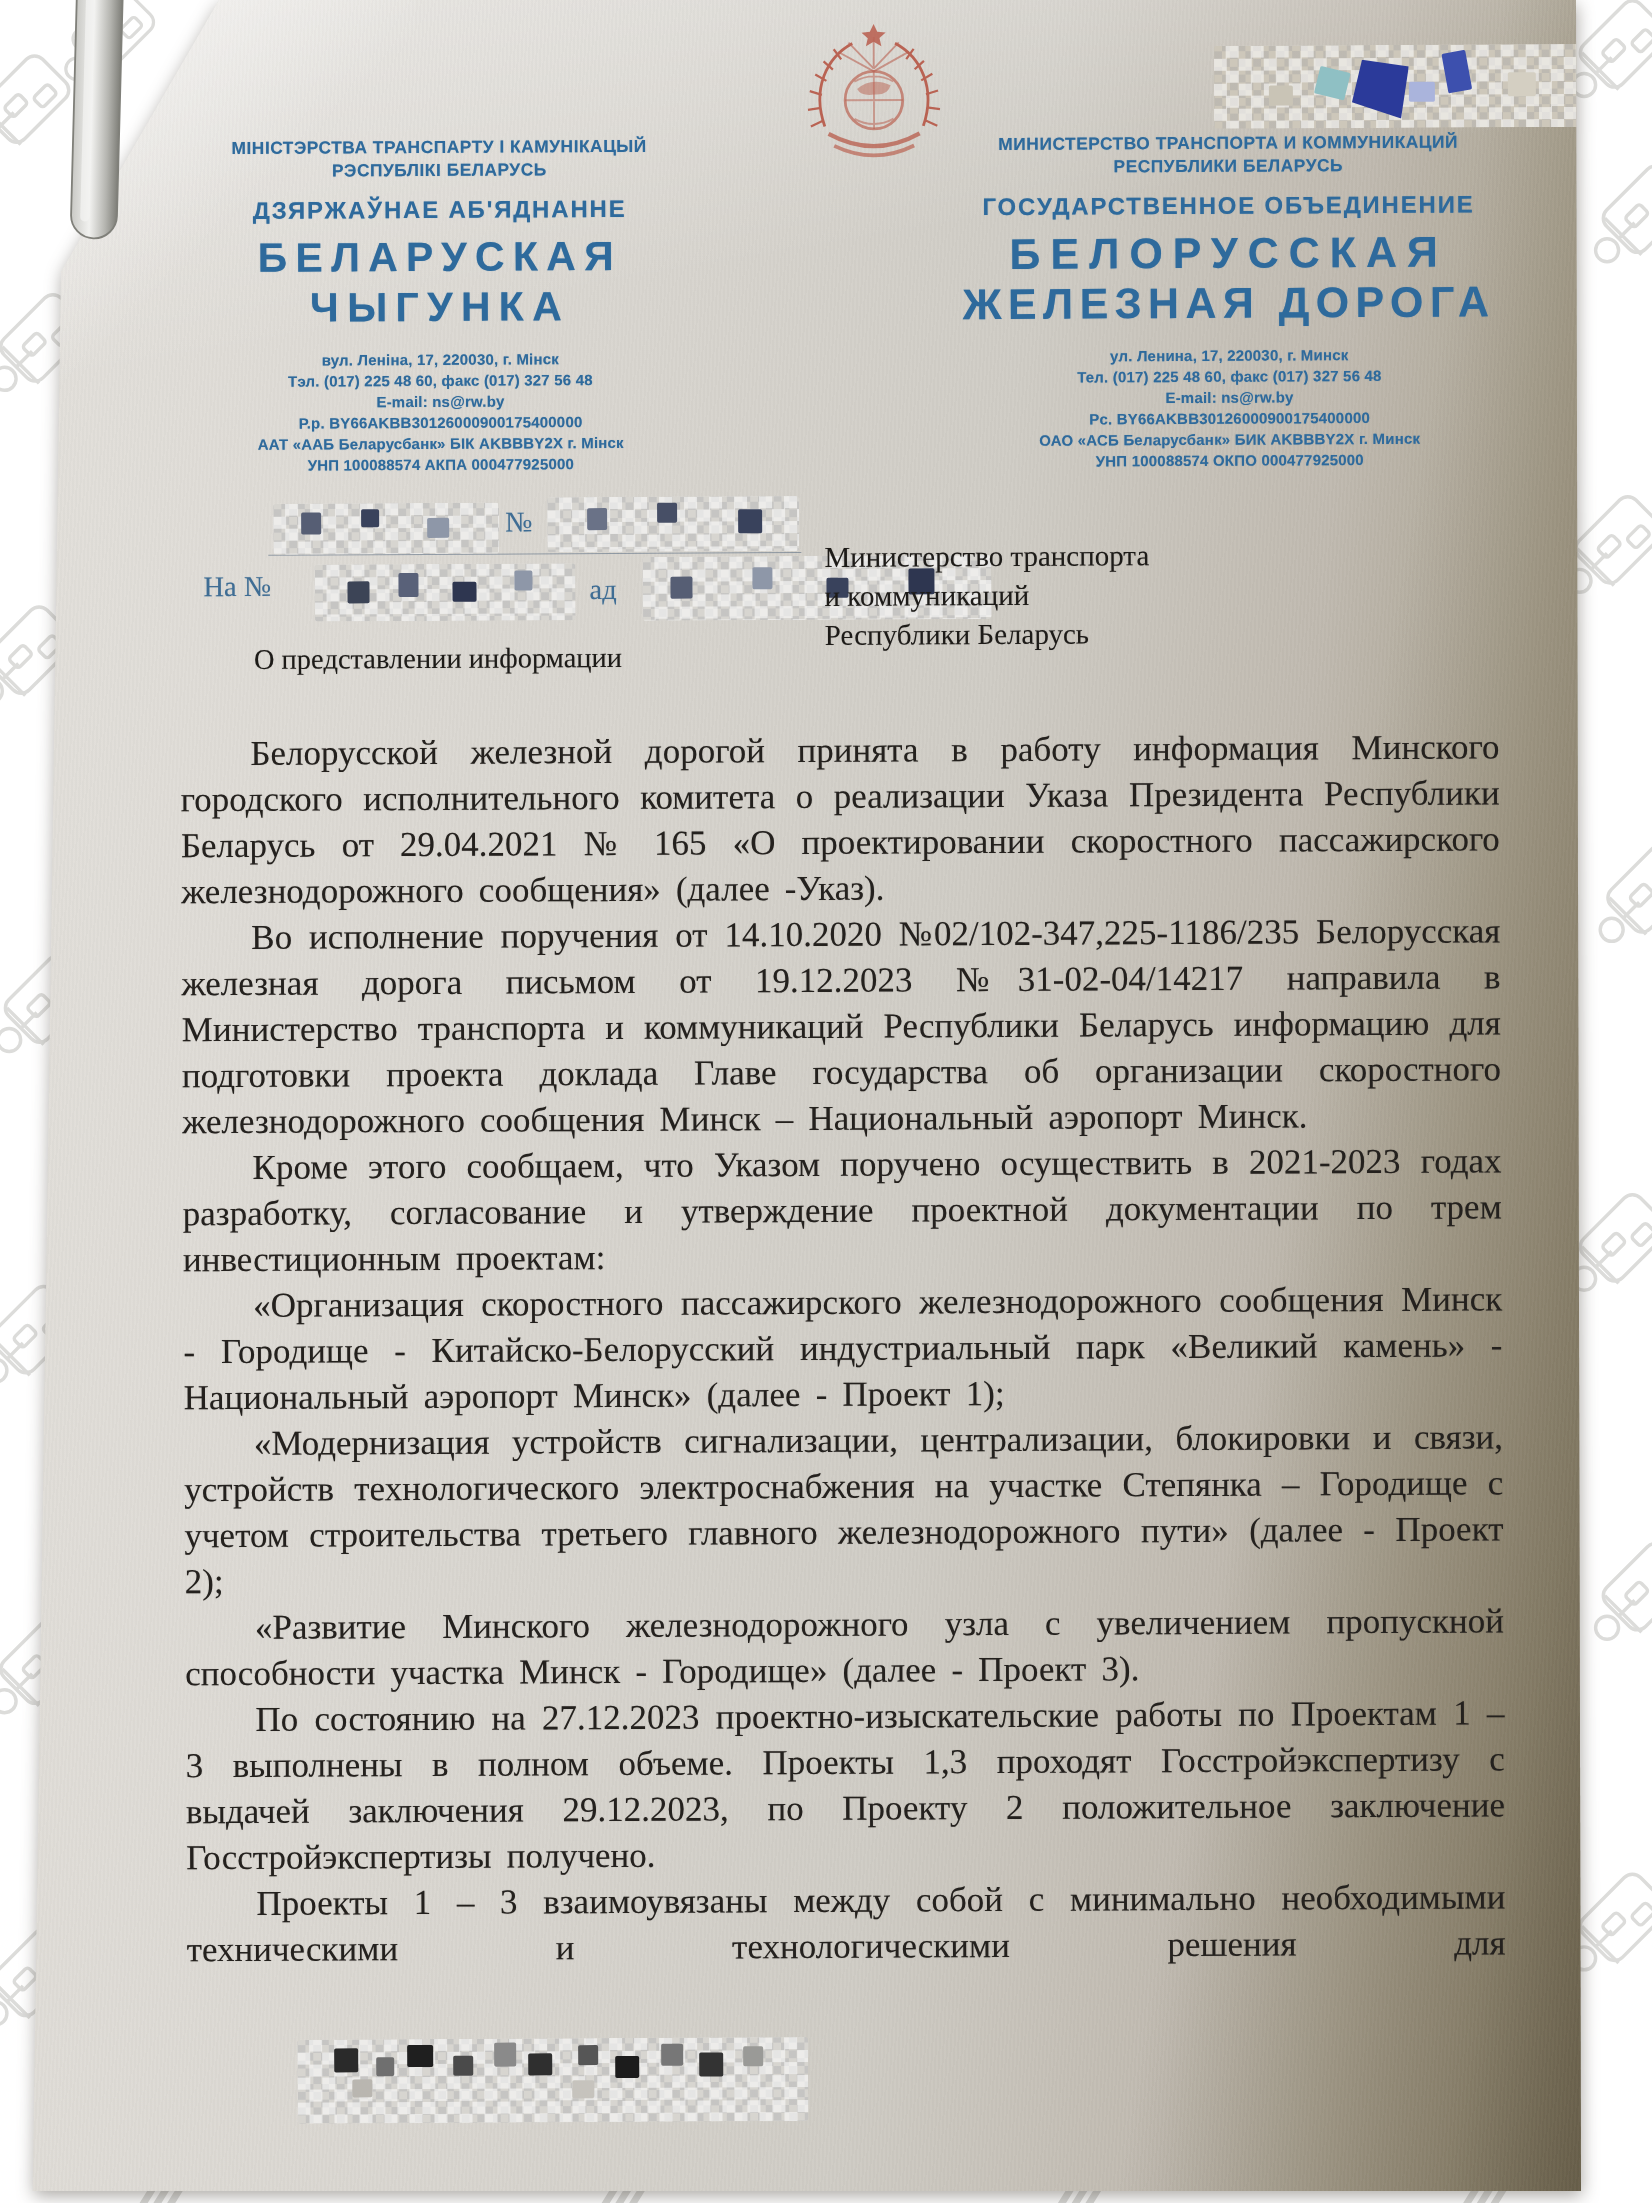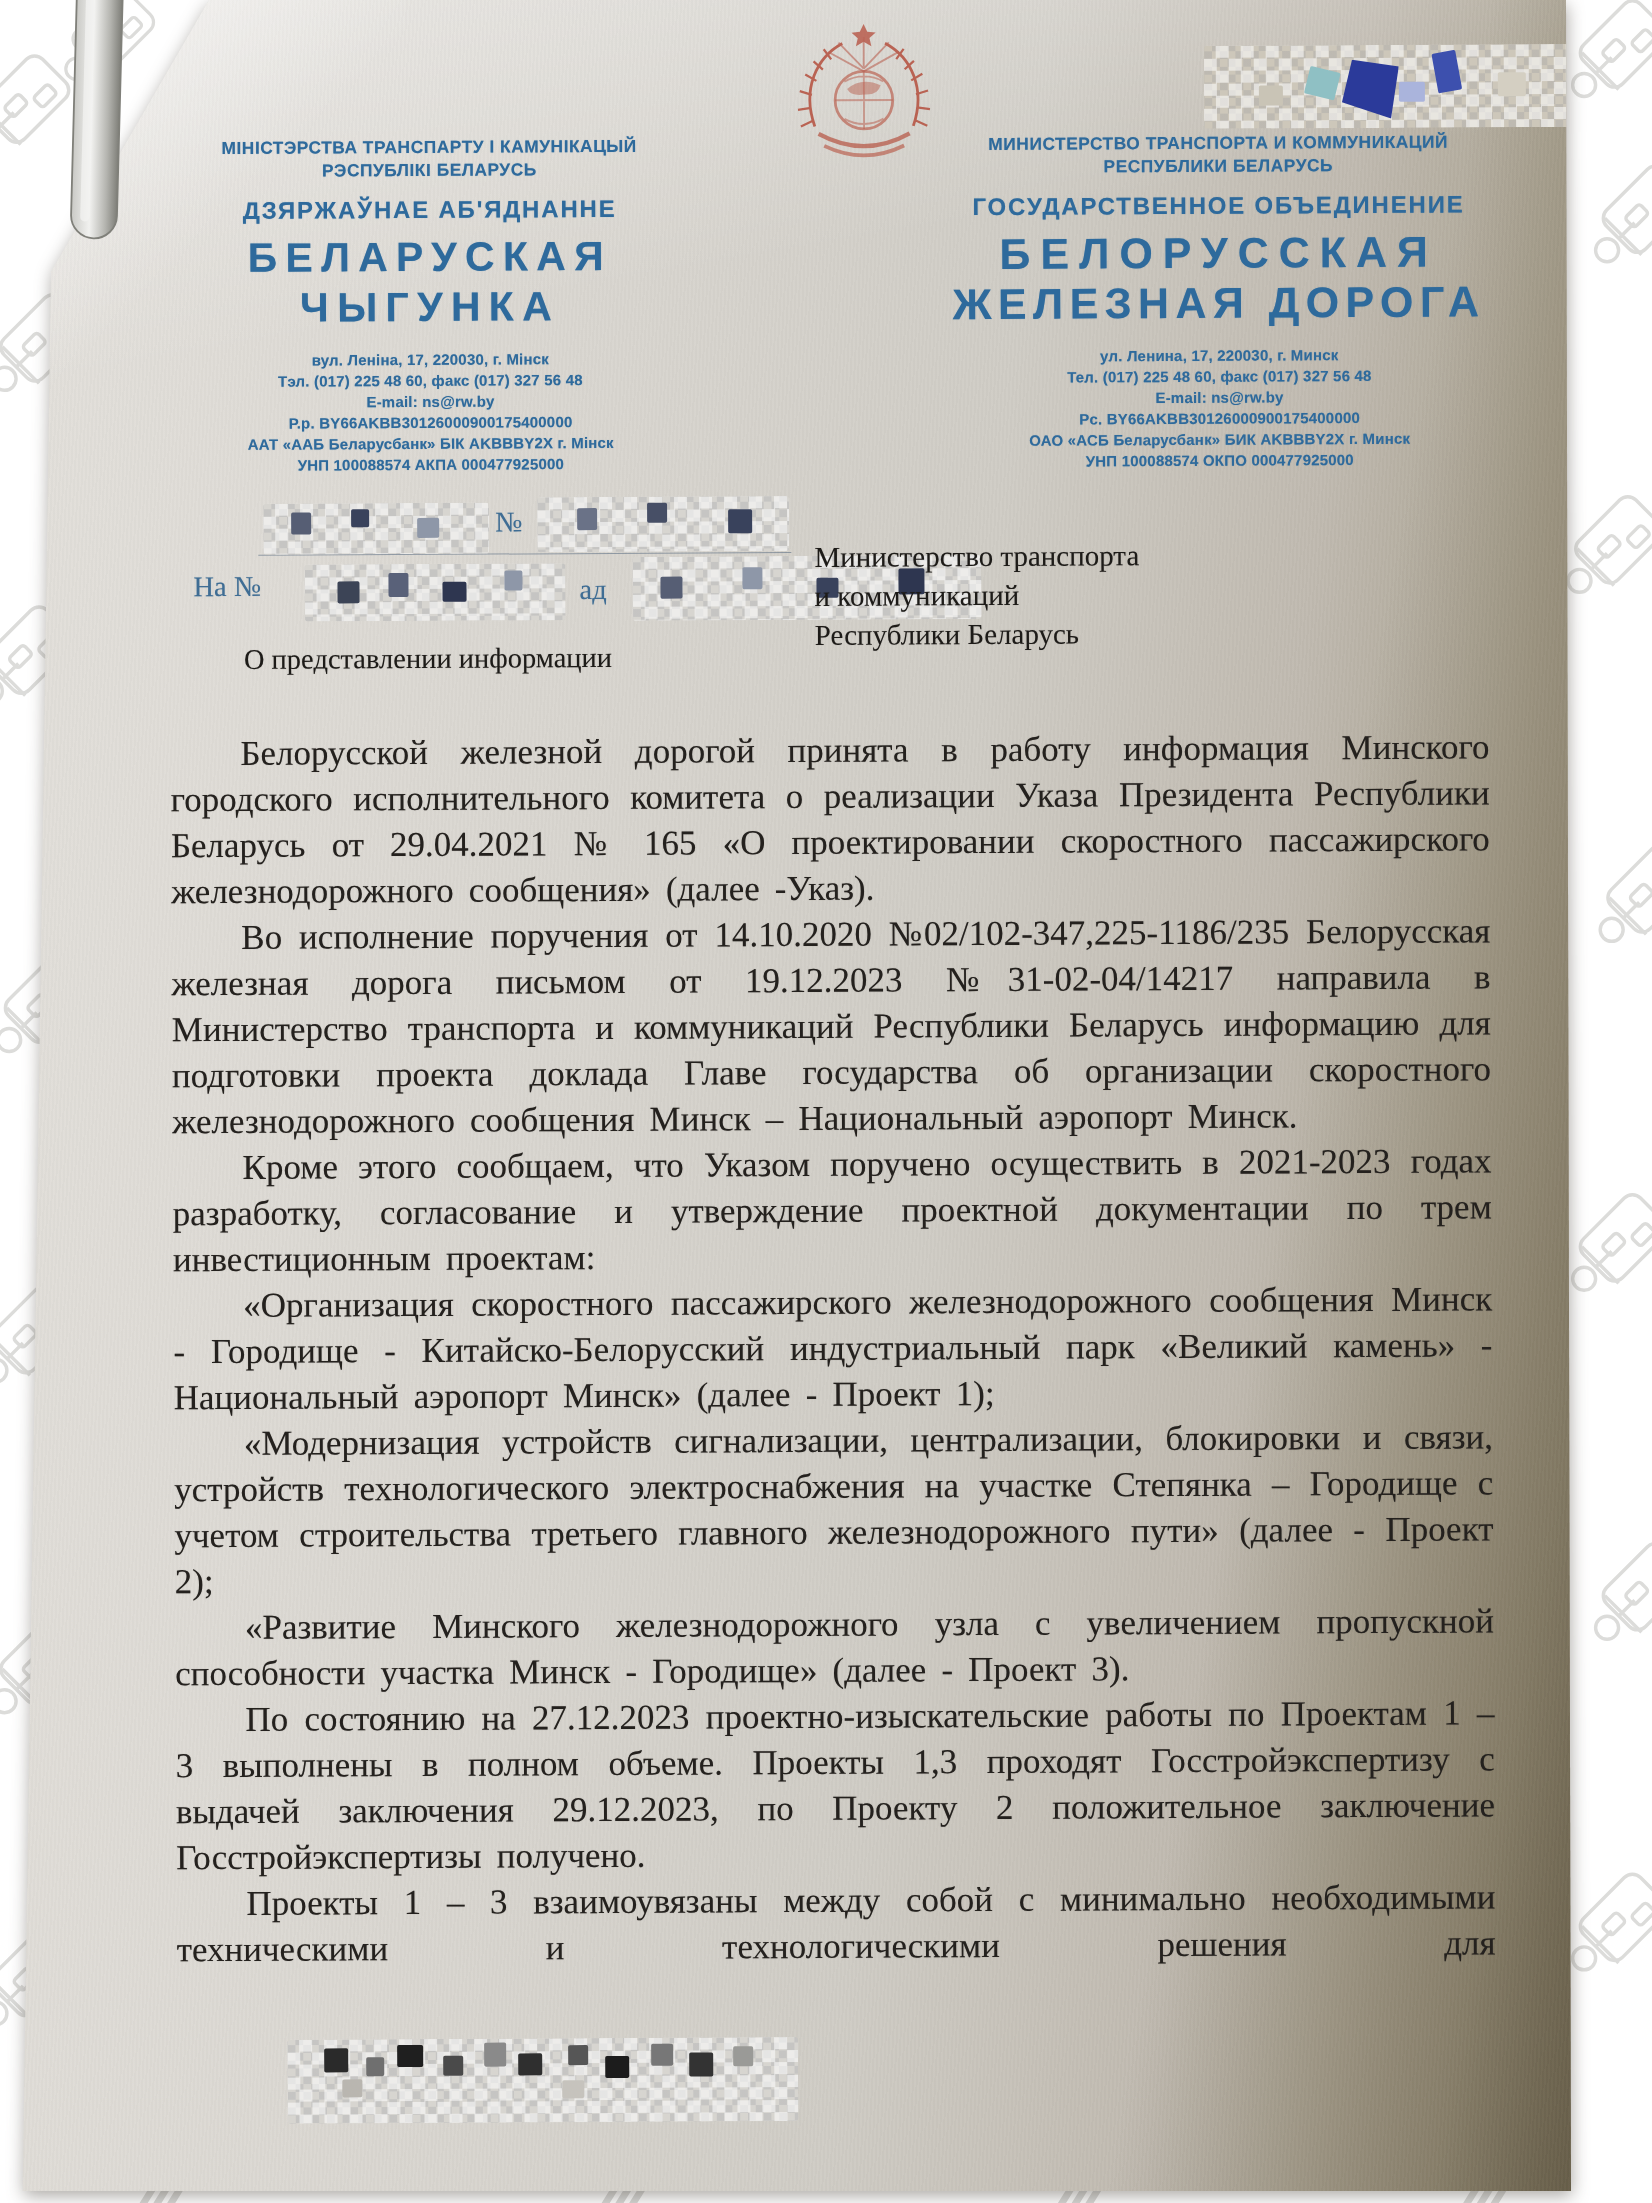--- a/index.html
+++ b/index.html
@@ -11,21 +11,21 @@
   }
   
   .bg-pattern{position:absolute;left:0;top:0;width:1653px;height:2204px;}
 
   
   .paper-wrap{
     position:absolute;left:0;top:0;width:1653px;height:2204px;
     filter:drop-shadow(1.8px 5.5px 8.3px rgba(70,65,55,.45));
   }
   .paper{
-    position:absolute;left:19px;top:0;width:1552px;height:2191px;
+    position:absolute;left:29px;top:0;width:1552px;height:2191px;
     clip-path:polygon(190px 0px,1547px 0px,1552px 2191px,3.7px 2191px,32px 272px);
     background:
       repeating-linear-gradient(93deg, rgba(255,255,255,.018) 0 1.8px, rgba(0,0,0,.016) 1.8px 3.7px),
       linear-gradient(100deg, rgba(0,0,0,0) 76%, rgba(92,82,60,.38) 93%, rgba(74,65,47,.55) 100%),
       linear-gradient(170deg, rgba(255,255,255,.35) 0%, rgba(255,255,255,0) 16%),
       linear-gradient(96deg,#e3e0db 0%, #d8d5cf 36%, #cfccc5 58%, #c0bab0 76%, #a39b87 92%, #8a8169 100%);
   }
   .fold-highlight{
     position:absolute;left:0;top:0;width:386px;height:386px;
     background:linear-gradient(135deg, rgba(255,255,255,.6), rgba(255,255,255,0) 55%);

